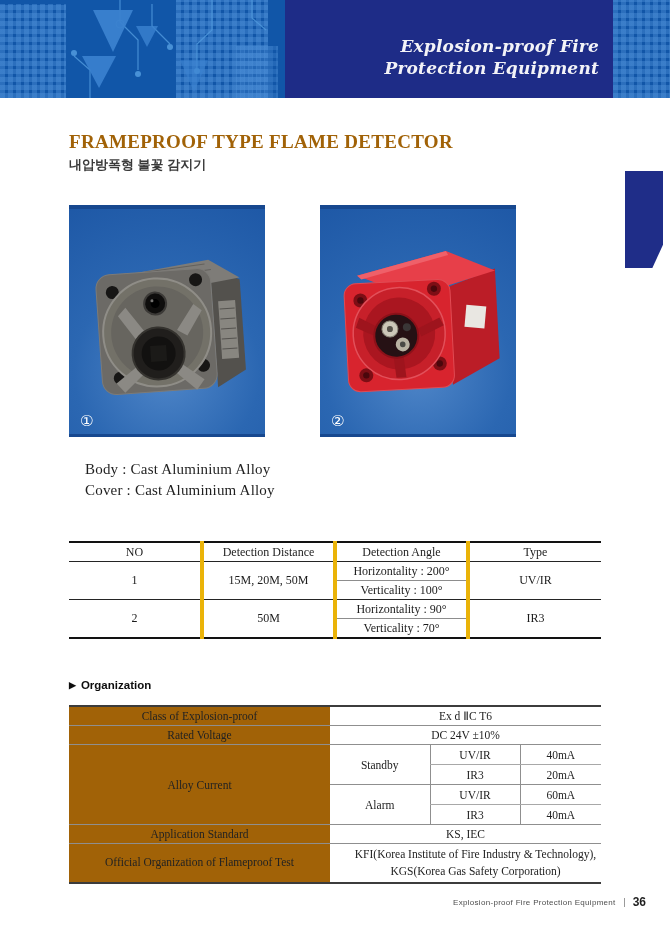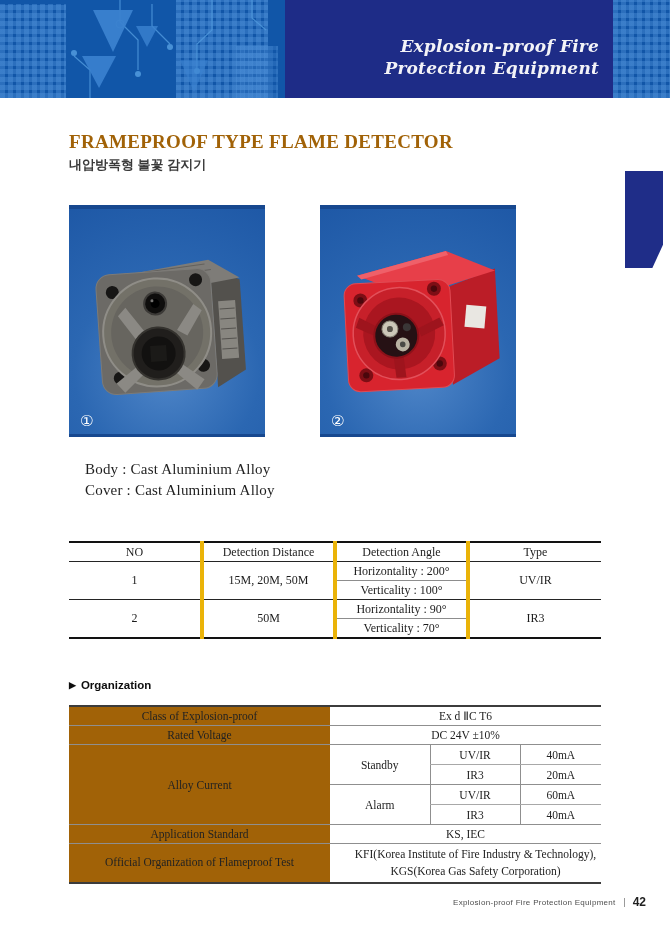--- a/index.html
+++ b/index.html
@@ -293,16 +293,16 @@
         <span>KFI(Korea Institute of Fire Industry &amp; Technology),</span>
         <span>KGS(Korea Gas Safety Corporation)</span>
       </td>
     </tr>
   </tbody>
     </table>
 
   <div class="footer">
     <span class="footer-text">Explosion-proof Fire Protection Equipment</span>
     <span class="footer-div"></span>
-    <span class="footer-page">42</span>
+    <span class="footer-page">36</span>
   </div>
 
 </div>
 
 </body></html>

